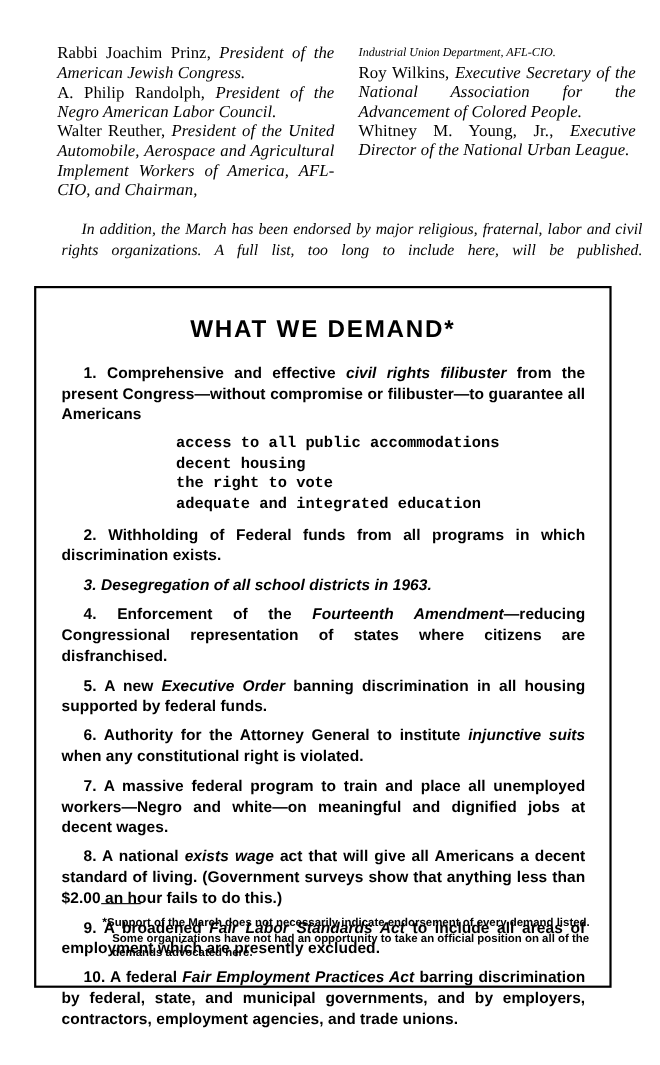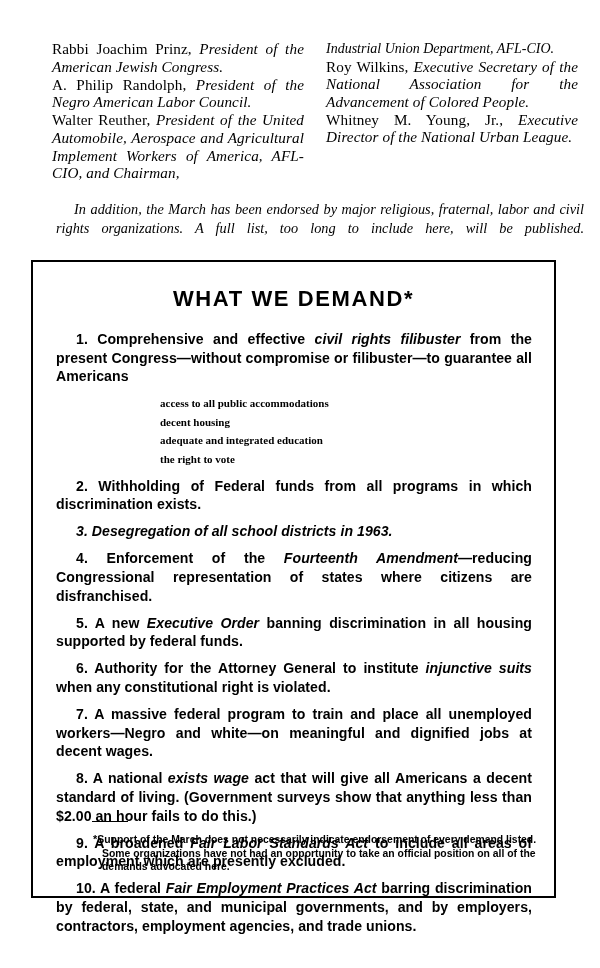--- a/index.html
+++ b/index.html
@@ -48,21 +48,21 @@
     letter-spacing: 0.1px;
   }
   .endorser .nm {
     font-style: normal;
   }
   .endorser .ti {
     font-style: italic;
   }
   .endorser-cont {
     font-family: "Liberation Serif", "DejaVu Serif", serif;
-    font-size: 14px;
+    font-size: 11px;
     line-height: 17.6px;
     font-style: italic;
     margin: 0;
     text-align: justify;
     text-align-last: left;
   }
 
   
   .note {
     position: absolute;
@@ -128,23 +128,23 @@
     font-style: italic;
   }
   .demand.all-italic {
     font-style: italic;
   }
 
   .sublist {
     margin: 1px 0 8px 0;
     padding: 0;
     list-style: none;
-    font-family: Liberation Serif, serif;
-    font-weight: bold;
-    font-size: 11px;
+    font-family: Liberation Mono, monospace;
+    font-weight: bold;
+    font-size: 14px;
     line-height: 18.6px;
   }
   .sublist li {
     margin: 0 0 0 104px;
     text-indent: 0;
   }
 
   
   .footnote-wrap {
     position: absolute;
@@ -202,22 +202,22 @@
   <p class="note">In addition, the March has been endorsed by major religious, fraternal, labor and civil rights organizations.  A full list, too long to include here, will be published.</p>
 
   <div class="demand-box">
     <div class="box-inner">
       <div class="demand-title">WHAT WE DEMAND*</div>
       <div class="demands" id="demand-list">
           <p class="demand"><span>1.</span>  <span>Comprehensive and effective </span><span class="em">civil rights filibuster</span><span> from the present Congress—without compromise or filibuster—to guarantee all Americans</span></p>
           <ul class="sublist">
             <li>access to all public accommodations</li>
             <li>decent housing</li>
+            <li>the right to vote</li>
             <li>adequate and integrated education</li>
-            <li>the right to vote</li>
           </ul>
           <p class="demand"><span>2.</span>  <span>Withholding of Federal funds from all programs in which discrimination exists.</span></p>
           <p class="demand all-italic"><span>3.</span>  <span class="em">Desegregation of all school districts in 1963.</span></p>
           <p class="demand"><span>4.</span>  <span>Enforcement of the </span><span class="em">Fourteenth Amendment</span><span>—reducing Congressional representation of states where citizens are disfranchised.</span></p>
           <p class="demand"><span>5.</span>  <span>A new </span><span class="em">Executive Order</span><span> banning discrimination in all housing supported by federal funds.</span></p>
           <p class="demand"><span>6.</span>  <span>Authority for the Attorney General to institute </span><span class="em">injunctive suits</span><span> when any constitutional right is violated.</span></p>
           <p class="demand"><span>7.</span>  <span>A massive federal program to train and place all unemployed workers—Negro and white—on meaningful and dignified jobs at decent wages.</span></p>
           <p class="demand"><span>8.</span>  <span>A national </span><span class="em">exists wage</span><span> act that will give all Americans a decent standard of living.  (Government surveys show that anything less than $2.00 an hour fails to do this.)</span></p>
           <p class="demand"><span>9.</span>  <span>A broadened </span><span class="em">Fair Labor Standards Act</span><span> to include all areas of employment which are presently excluded.</span></p>
           <p class="demand"><span>10.</span>  <span>A federal </span><span class="em">Fair Employment Practices Act</span><span> barring discrimination by federal, state, and municipal governments, and by employers, contractors, employment agencies, and trade unions.</span></p>

